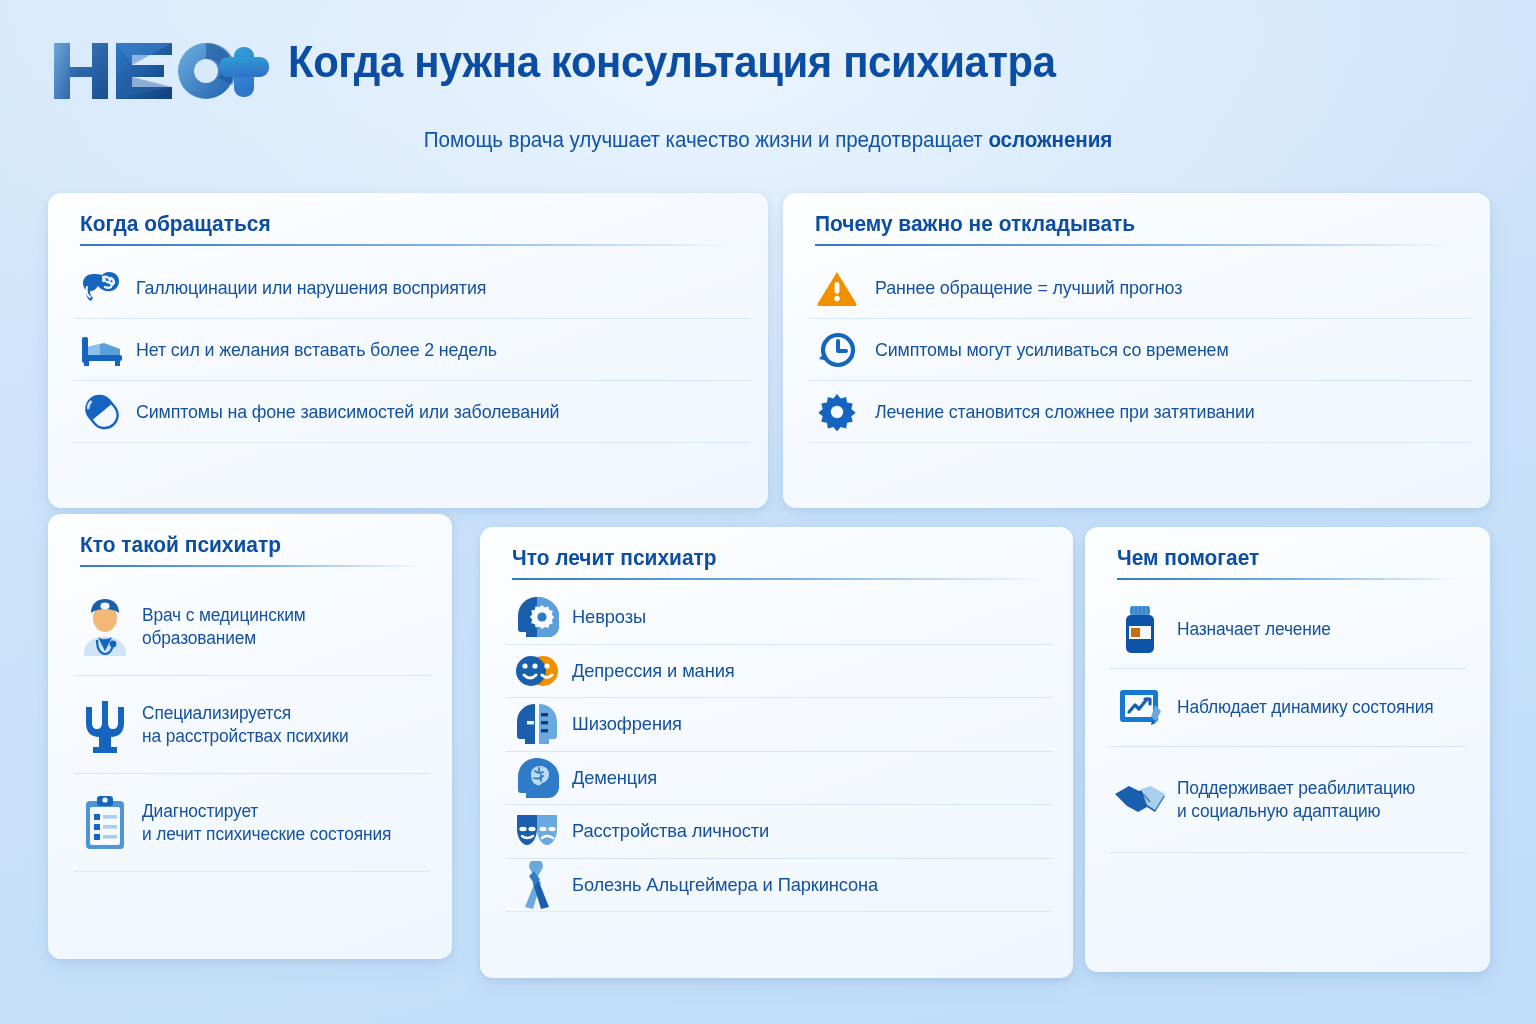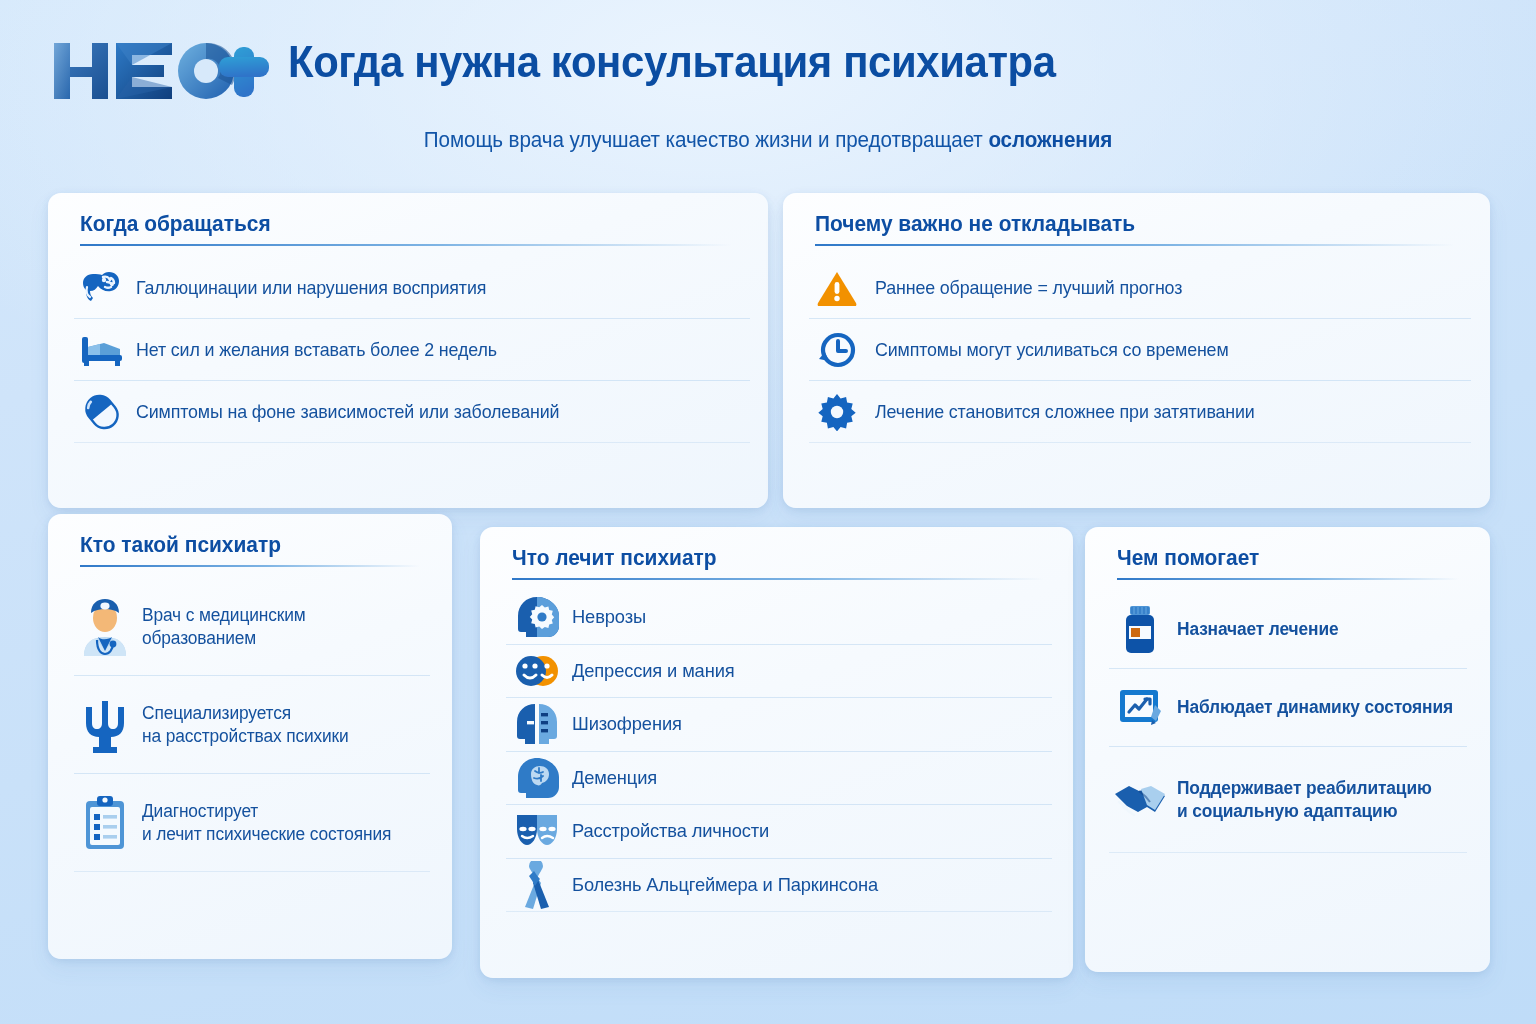--- a/index.html
+++ b/index.html
@@ -89,21 +89,21 @@
   #card-treat{left:480px;top:527px;width:593px;height:451px;}
   #card-treat .card-rule{width:532px;}
   #card-treat .list{left:26px;top:64px;width:546px;}
   #card-treat .row{height:53.5px;}
   #card-treat .ico{width:62px;}
   #card-treat .txt{margin-left:4px;font-size:19px;}
 
   #card-help{left:1085px;top:527px;width:405px;height:445px;}
   #card-help .card-rule{width:342px;}
   #card-help .list{left:24px;top:64px;width:358px;}
-  #card-help .row{height:78px;font-weight:bold;}
+  #card-help .row{height:78px;}
   #card-help .ico{width:62px;}
   #card-help .txt{margin-left:6px;font-size:18px;}
   #card-help .row.tall{height:106px;}
 </style>
 </head>
 <body>
 
 <div class="page">
 
   <div class="header">

